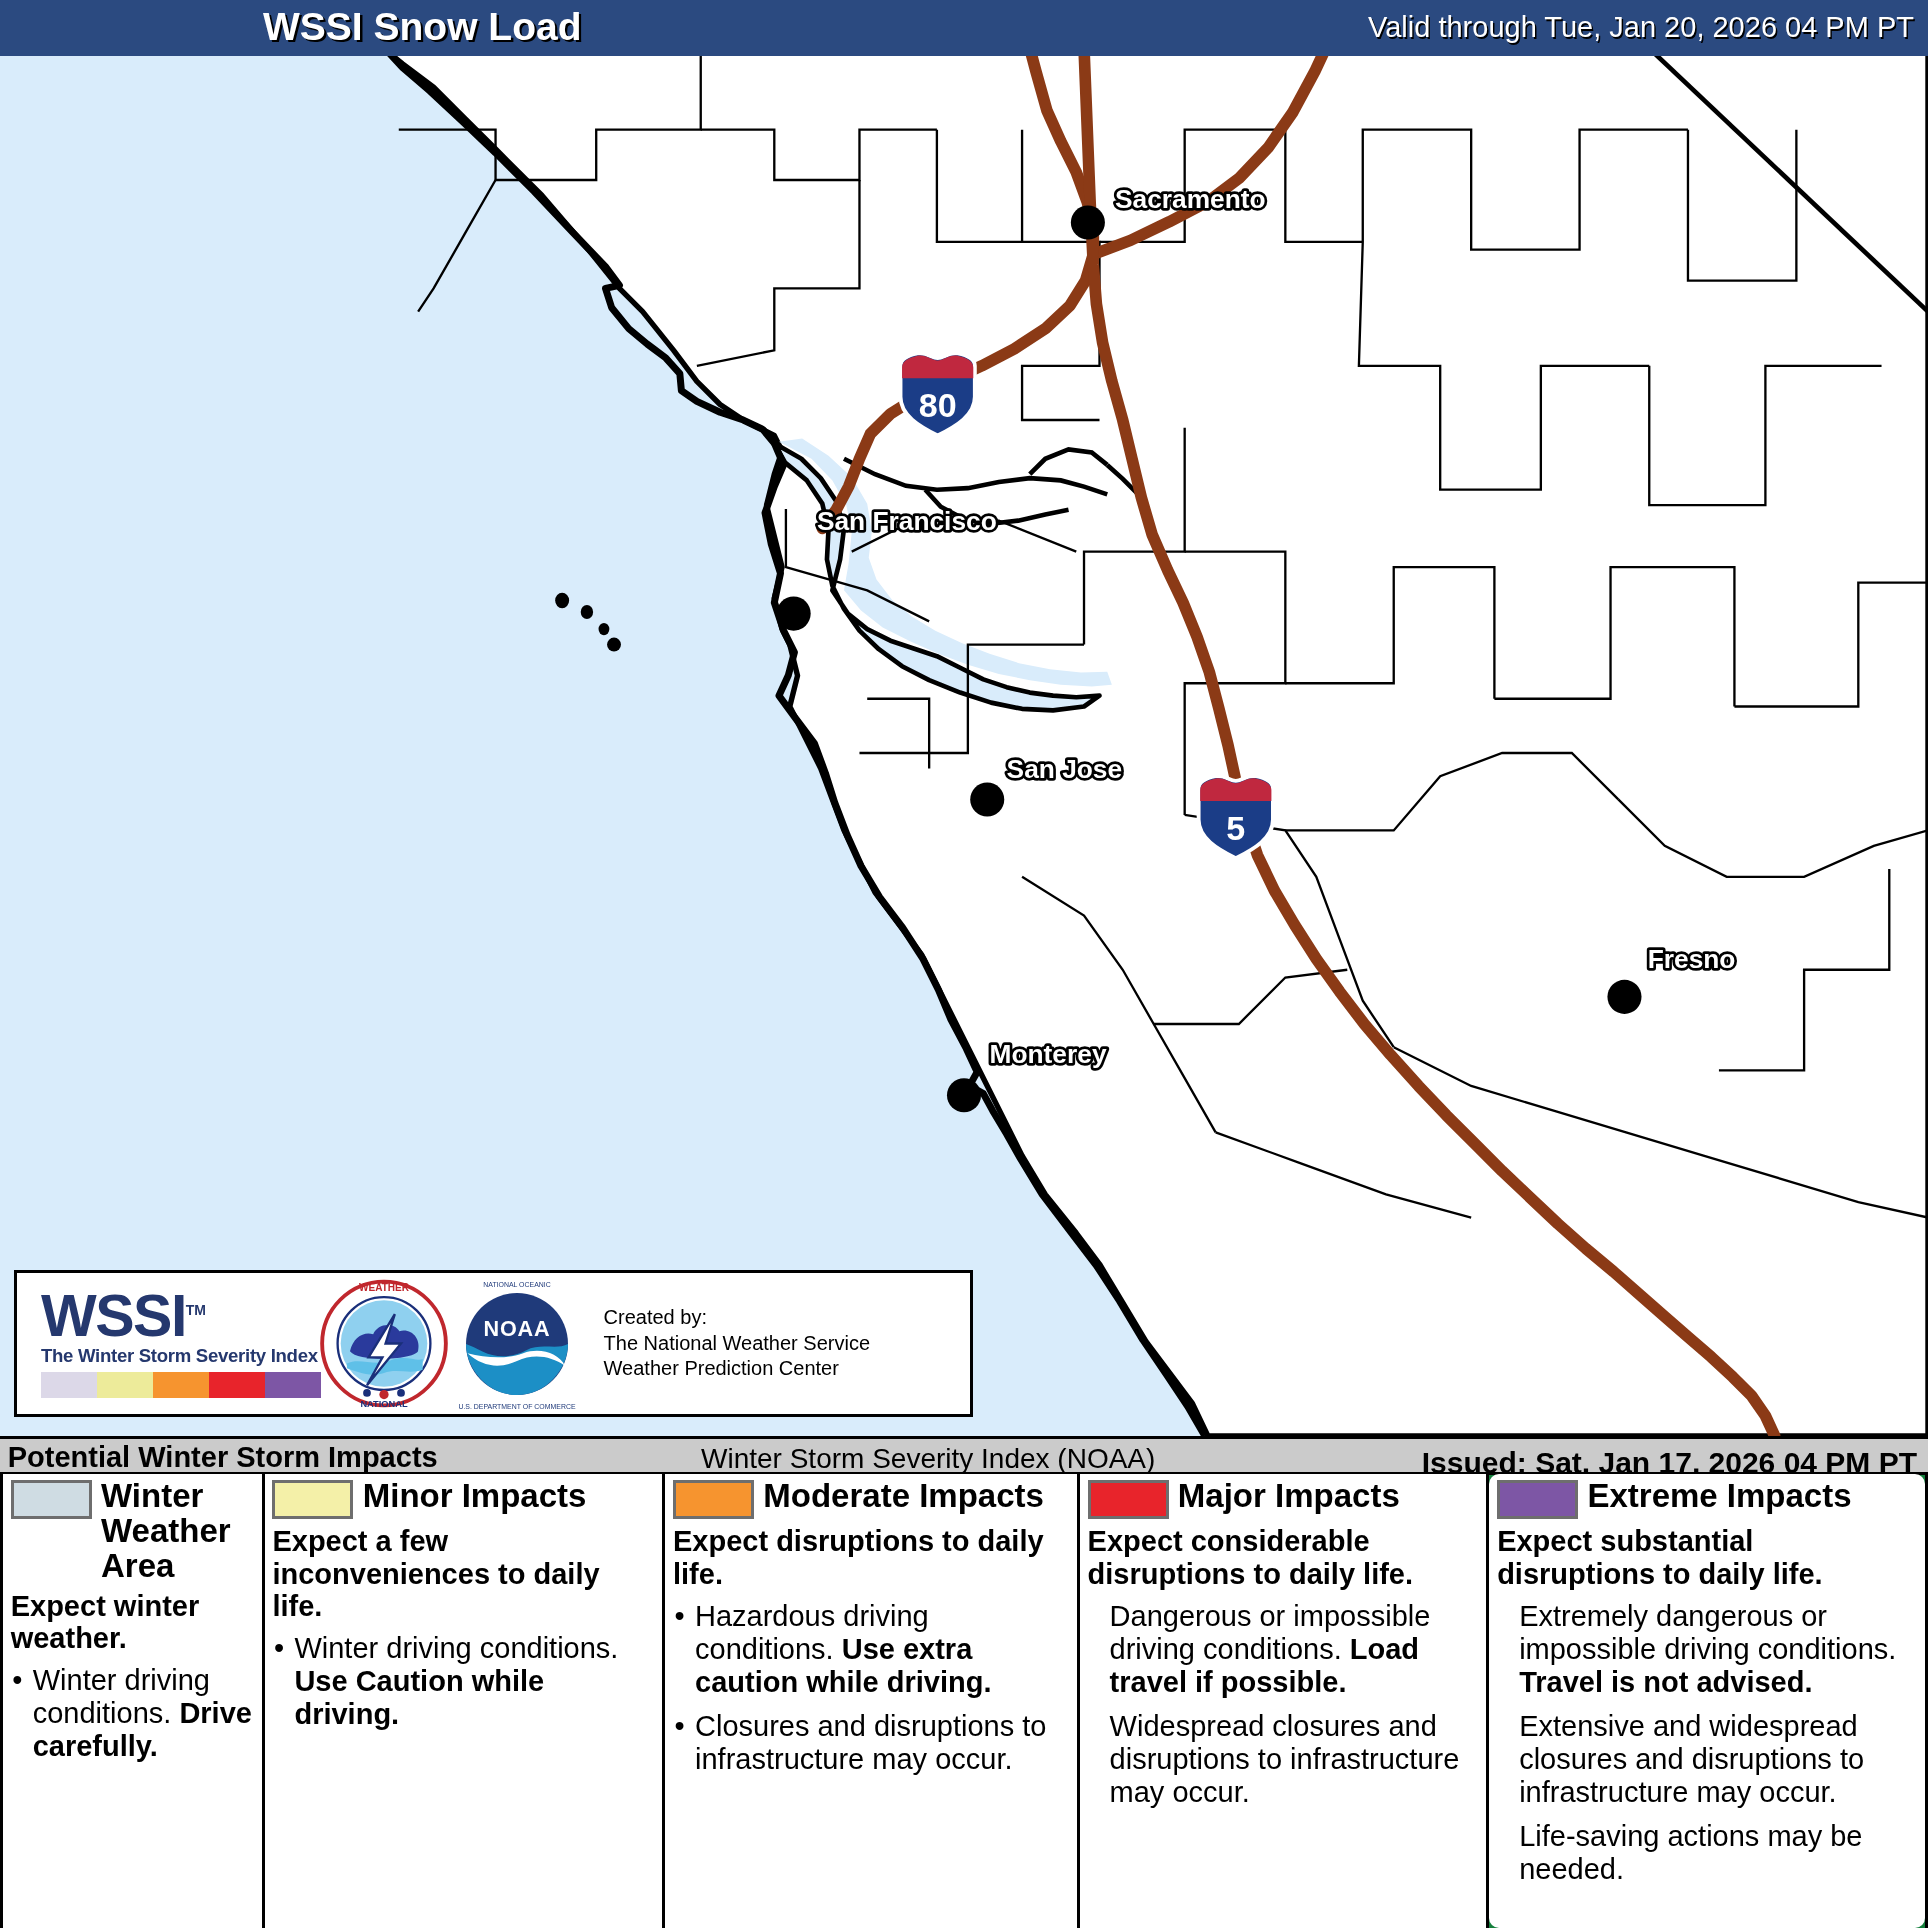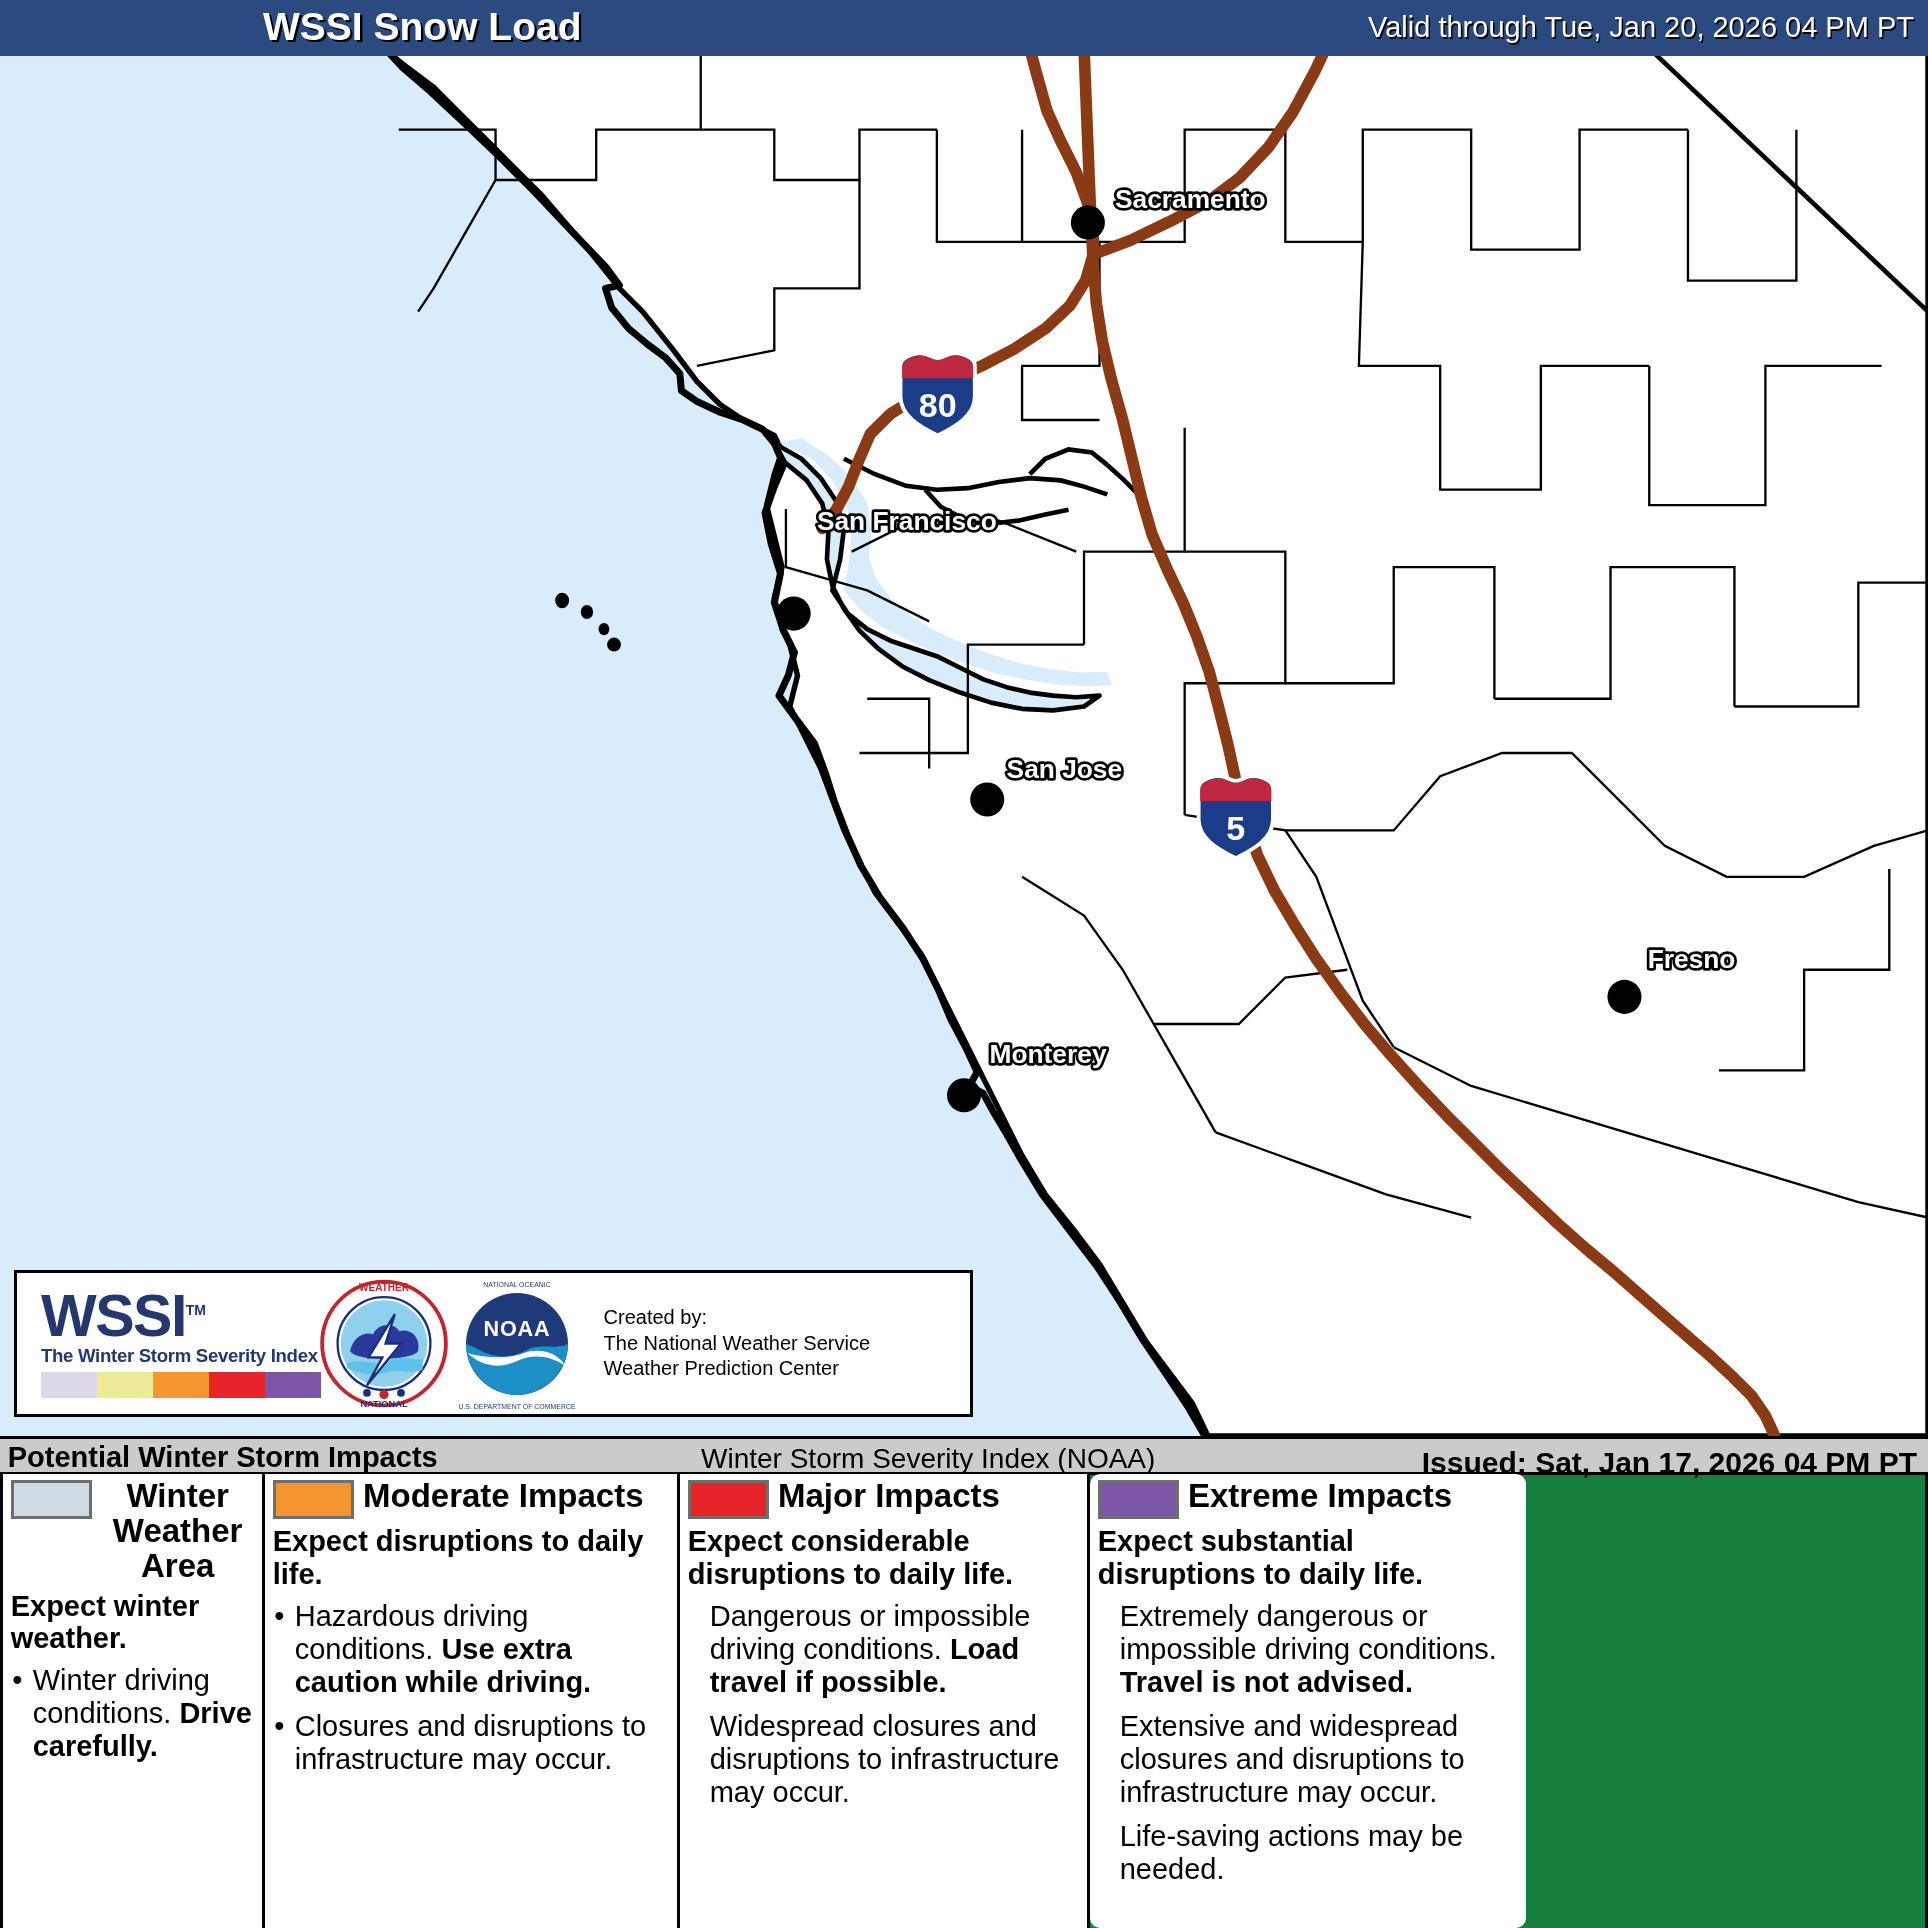--- a/index.html
+++ b/index.html
@@ -196,21 +196,21 @@
     flex: 0 0 auto;
     margin-top: 1.5px;
   }
   .legend-title {
     font-size: 33px;
     font-weight: bold;
     color: #000000;
     line-height: 1.06;
     flex: 1 1 auto;
   }
-  .legend-title.centered { text-align: center; }
+  .legend-title.centered { text-align: left; }
 
   .legend-lead {
     font-size: 29px;
     font-weight: bold;
     color: #000000;
     line-height: 1.12;
     margin-top: 6.2px;
   }
   .legend-bullets {
     list-style: none;
@@ -445,20 +445,30 @@
 
   <div id="legend">
       <div class="legend-col col-w1">
         <div class="legend-head">
           <div class="swatch" style="background: rgb(207, 220, 227);"></div>
           <div class="legend-title centered">Winter Weather Area</div>
         </div>
         <div class="legend-lead">Expect winter weather.</div>
         <ul class="legend-bullets">
           <li class="with-dot">Winter driving conditions. <b>Drive carefully.</b></li>
+        </ul>
+      </div>
+      <div class="legend-col col-w2">
+        <div class="legend-head">
+          <div class="swatch" style="background: rgb(244, 240, 168);"></div>
+          <div class="legend-title">Minor Impacts</div>
+        </div>
+        <div class="legend-lead">Expect a few inconveniences to daily life.</div>
+        <ul class="legend-bullets">
+          <li class="with-dot">Winter driving conditions. <b>Use Caution while driving.</b></li>
         </ul>
       </div>
       <div class="legend-col col-w3">
         <div class="legend-head">
           <div class="swatch" style="background: rgb(246, 148, 47);"></div>
           <div class="legend-title">Moderate Impacts</div>
         </div>
         <div class="legend-lead">Expect disruptions to daily life.</div>
         <ul class="legend-bullets">
           <li class="with-dot">Hazardous driving conditions. <b>Use extra caution while driving.</b></li>

